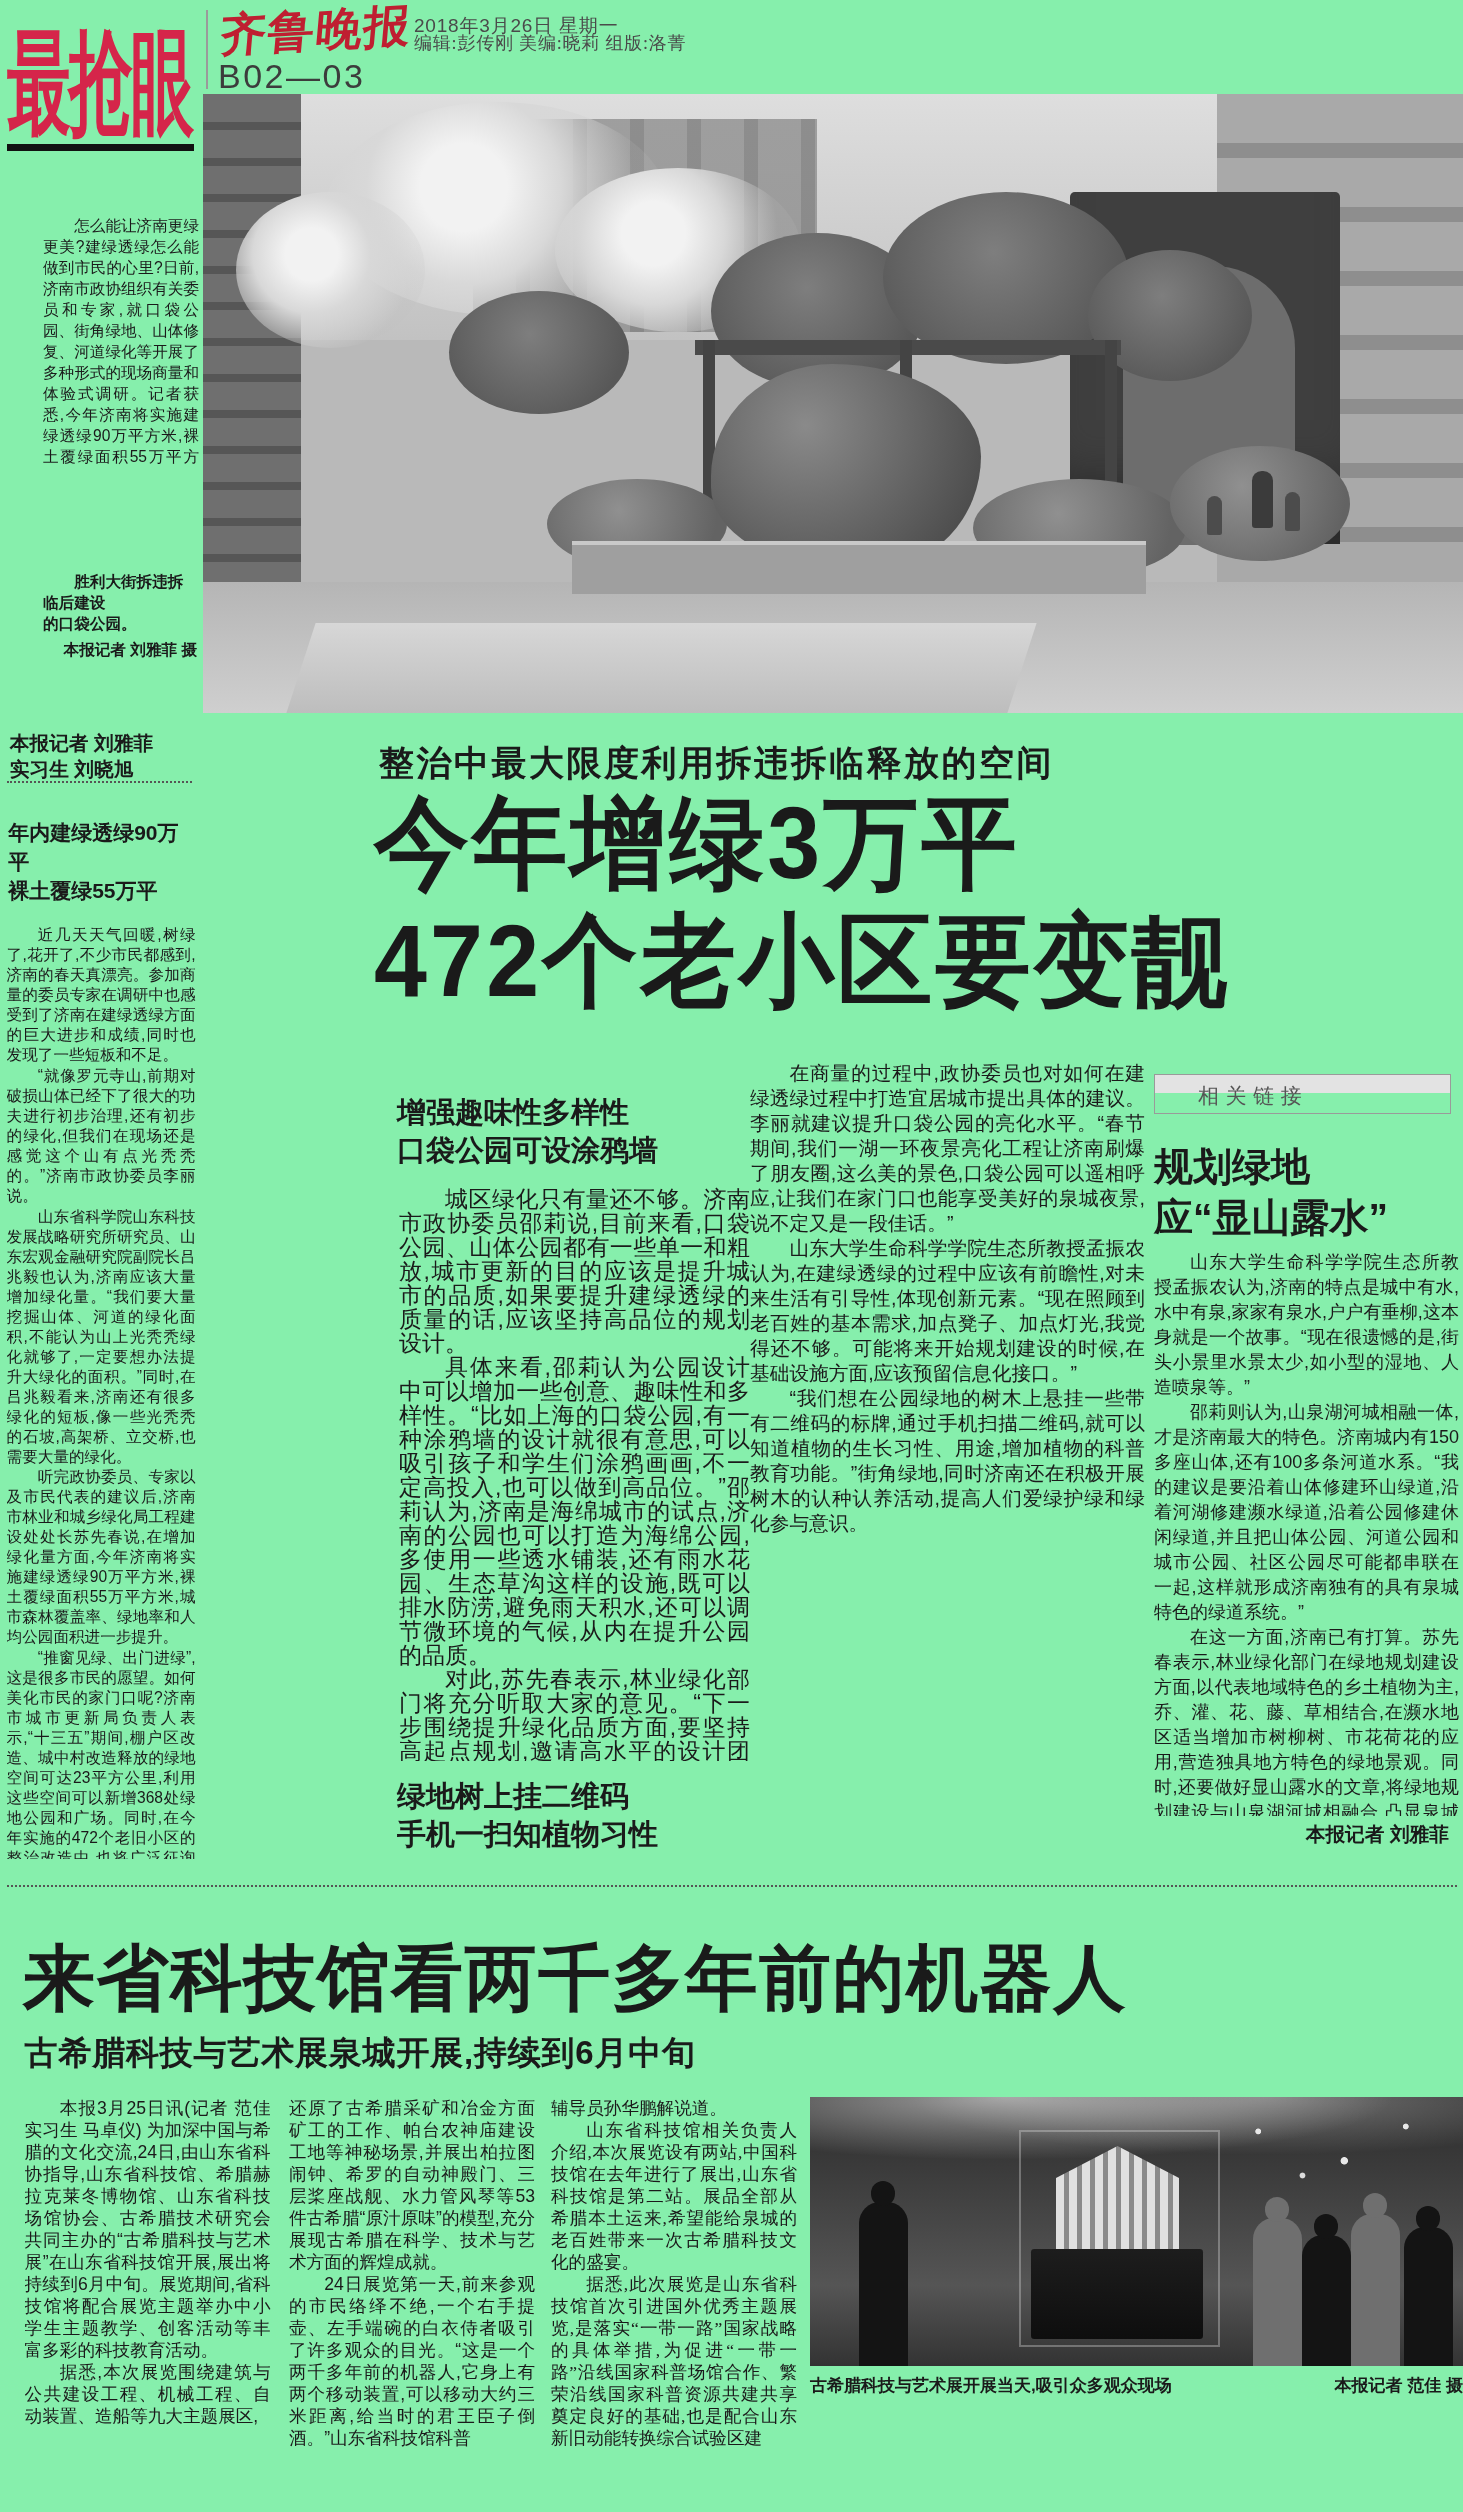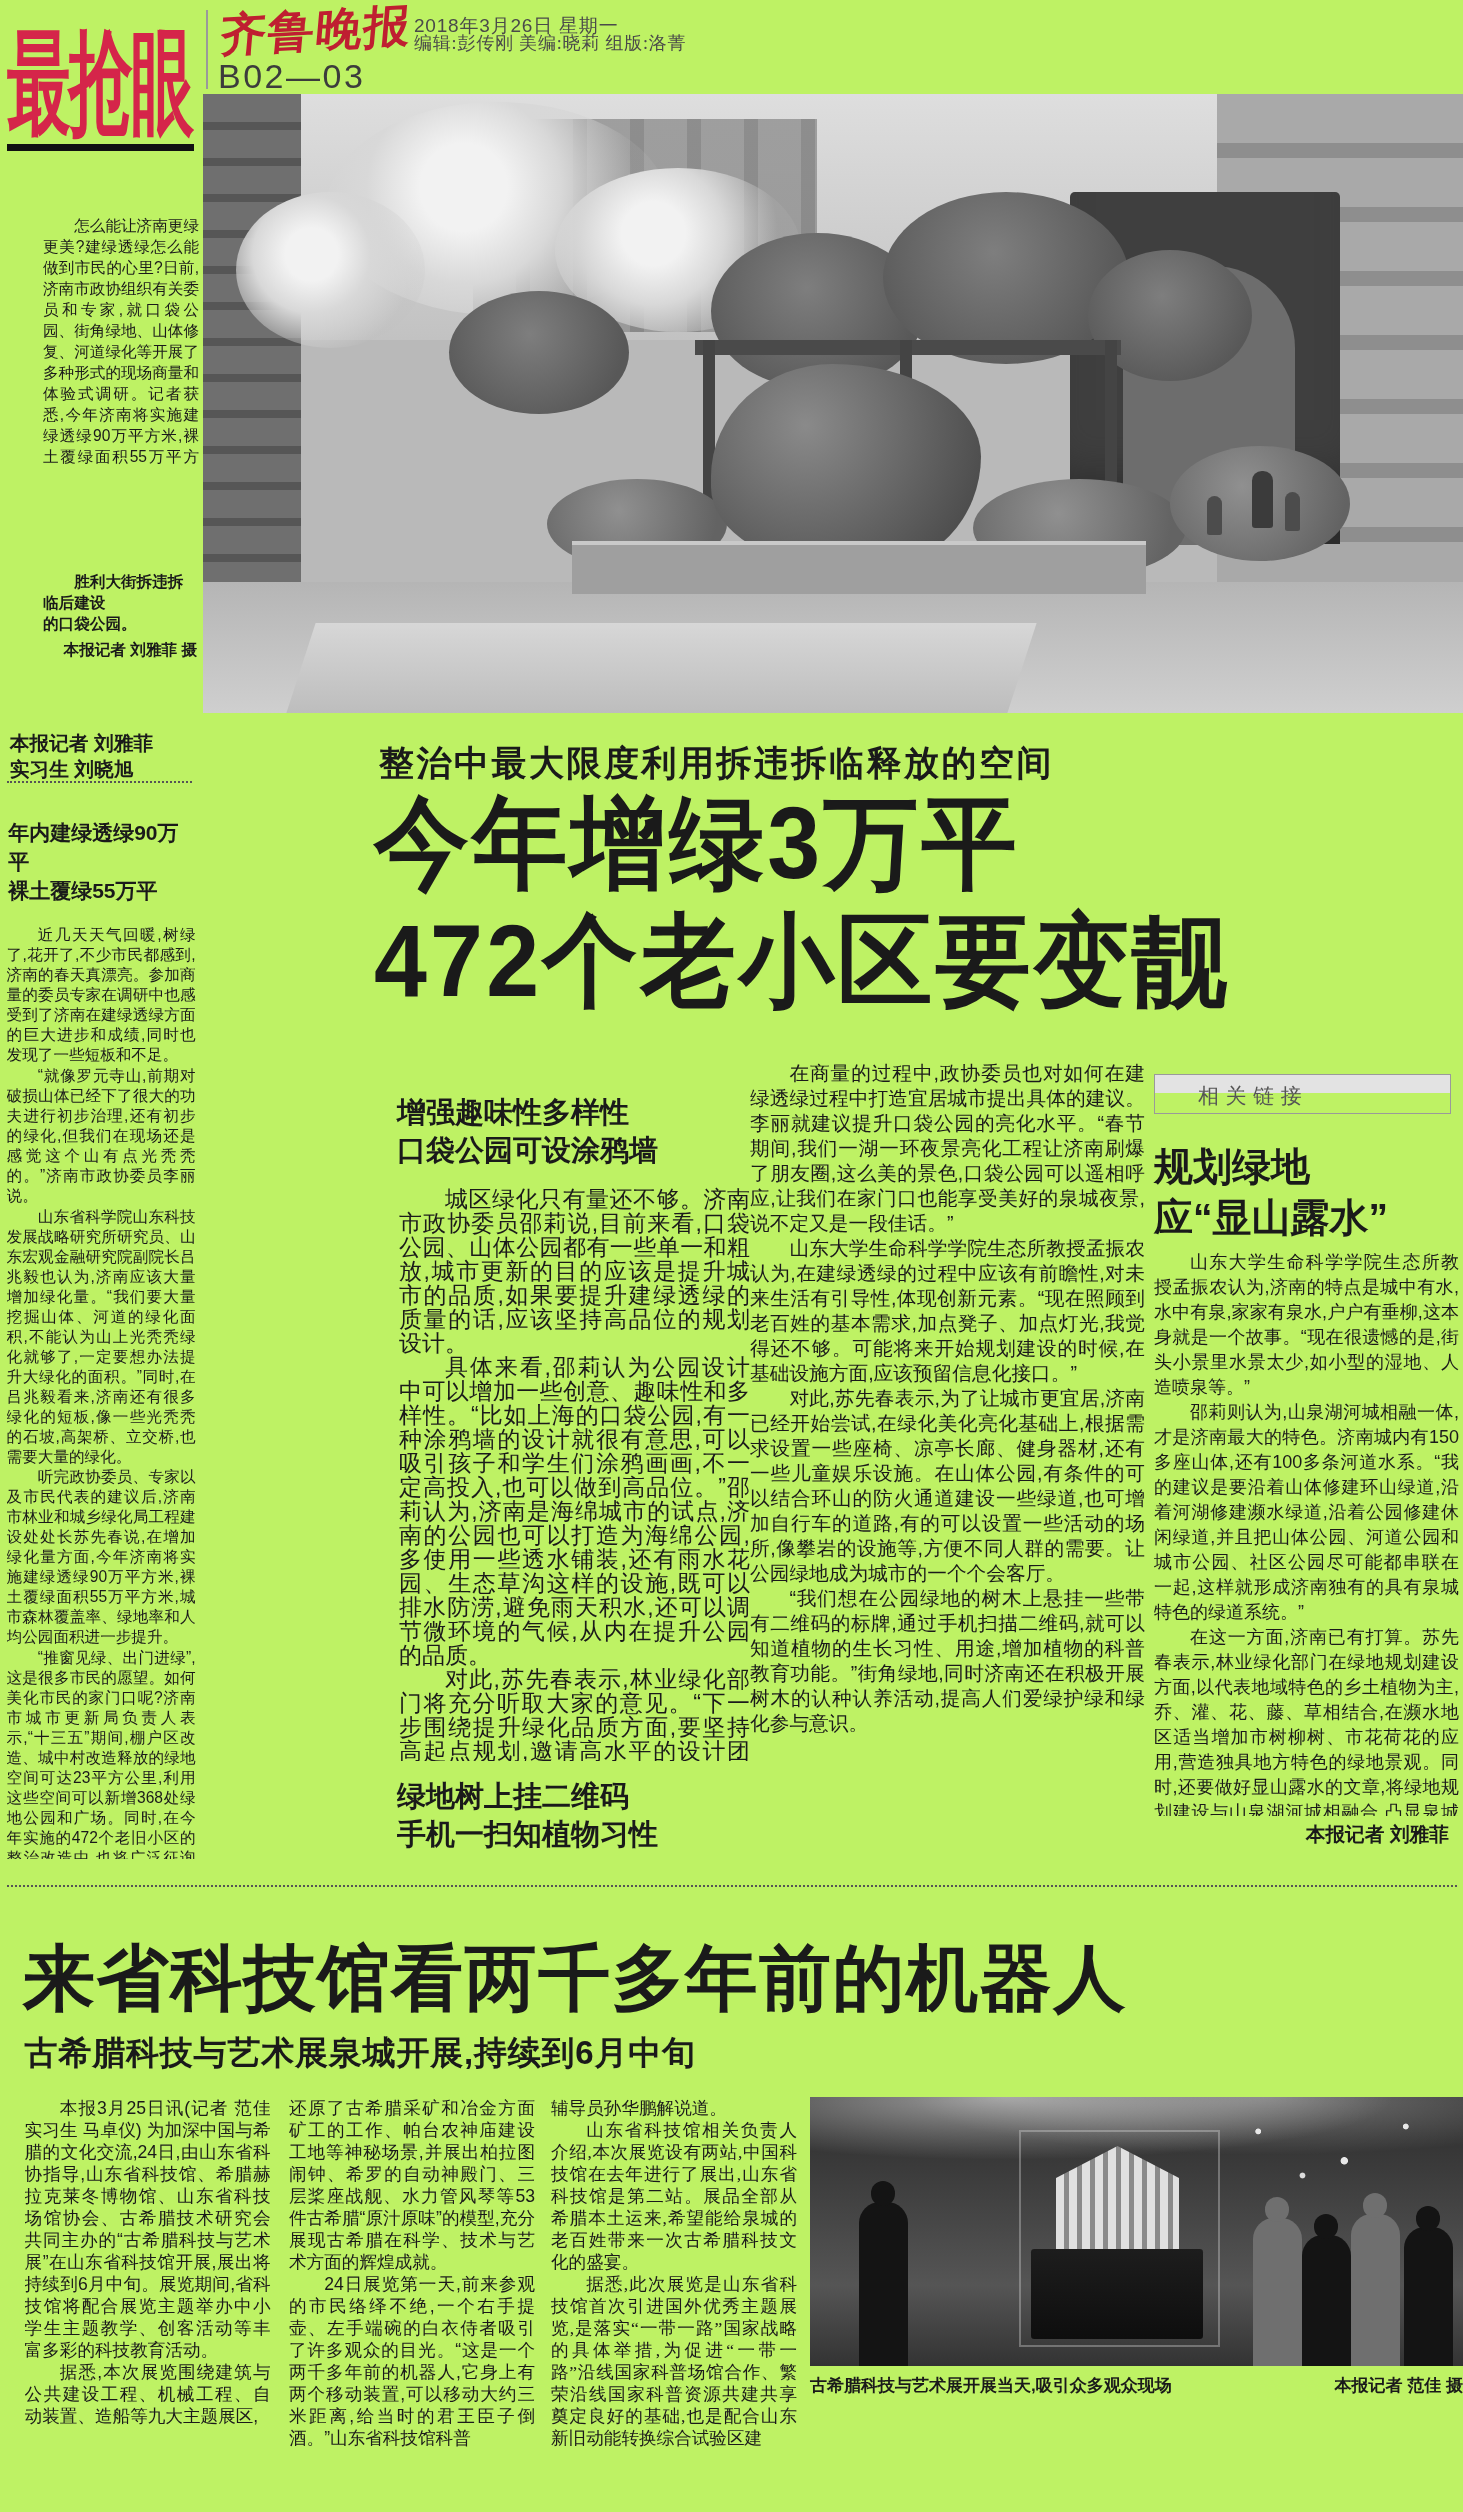--- a/index.html
+++ b/index.html
@@ -1,16 +1,16 @@
 <!DOCTYPE html>
 <html style="font-size:13px"><head>
 <meta charset="utf-8">
 <style>
   html,body{margin:0;padding:0;background:#ffffff;}
-  #page{position:relative;width:1463px;height:2512px;background:#bef264;overflow:hidden;
+  #page{position:relative;width:1463px;height:2512px;background:#86efac;overflow:hidden;
         font-family:"Liberation Sans","DejaVu Sans",sans-serif;color:#1a1a1a;}
   .abs{position:absolute;}
   .just{text-align:justify;}
   p{margin:0;text-indent:2em;}
   p.cont{text-indent:0;}
 
   
   .section-label{left:6.6px;top:6.6px;width:190px;height:131px;font-size:89px;font-weight:900;
     letter-spacing:-3.3px;transform:scale(.72,1.28);transform-origin:0 0;white-space:nowrap;}
   .section-underline{left:6.6px;top:144px;width:187px;height:7.4px;background:#111;}
@@ -217,21 +217,20 @@
     <p>对此,苏先春表示,林业绿化部门将充分听取大家的意见。“下一步围绕提升绿化品质方面,要坚持高起点规划,邀请高水平的设计团队参与山体公园、口袋公园的设计,同时要充分征求多领域、多学科的专家意见,吸纳社会各界以及市民的建议。”</p>
   </div>
   <div class="abs col-subhead mid-col1-sub2">
     <span style="display:block">绿地树上挂二维码</span>
     <span style="display:block">手机一扫知植物习性</span>
   </div>
 
   <div class="abs mid-col2 just">
     <p>在商量的过程中,政协委员也对如何在建绿透绿过程中打造宜居城市提出具体的建议。李丽就建议提升口袋公园的亮化水平。“春节期间,我们一湖一环夜景亮化工程让济南刷爆了朋友圈,这么美的景色,口袋公园可以遥相呼应,让我们在家门口也能享受美好的泉城夜景,说不定又是一段佳话。”</p>
     <p>山东大学生命科学学院生态所教授孟振农认为,在建绿透绿的过程中应该有前瞻性,对未来生活有引导性,体现创新元素。“现在照顾到老百姓的基本需求,加点凳子、加点灯光,我觉得还不够。可能将来开始规划建设的时候,在基础设施方面,应该预留信息化接口。”</p>
-    <p>对此,苏先春表示,为了让城市更宜居,济南已经开始尝试,在绿化美化亮化基础上,根据需求设置一些座椅、凉亭长廊、健身器材,还有一些儿童娱乐设施。在山体公园,有条件的可以结合环山的防火通道建设一些绿道,也可增加自行车的道路,有的可以设置一些活动的场所,像攀岩的设施等,方便不同人群的需要。让公园绿地成为城市的一个个会客厅。</p>
     <p>“我们想在公园绿地的树木上悬挂一些带有二维码的标牌,通过手机扫描二维码,就可以知道植物的生长习性、用途,增加植物的科普教育功能。”街角绿地,同时济南还在积极开展树木的认种认养活动,提高人们爱绿护绿和绿化参与意识。</p>
   </div>
 
   <div class="abs sb-box">
     <div class="strip"></div>
     <div class="tag">相关链接</div>
   </div>
   <div class="abs sb-title">
     <span style="display:block">规划绿地</span>
     <span style="display:block">应“显山露水”</span>

